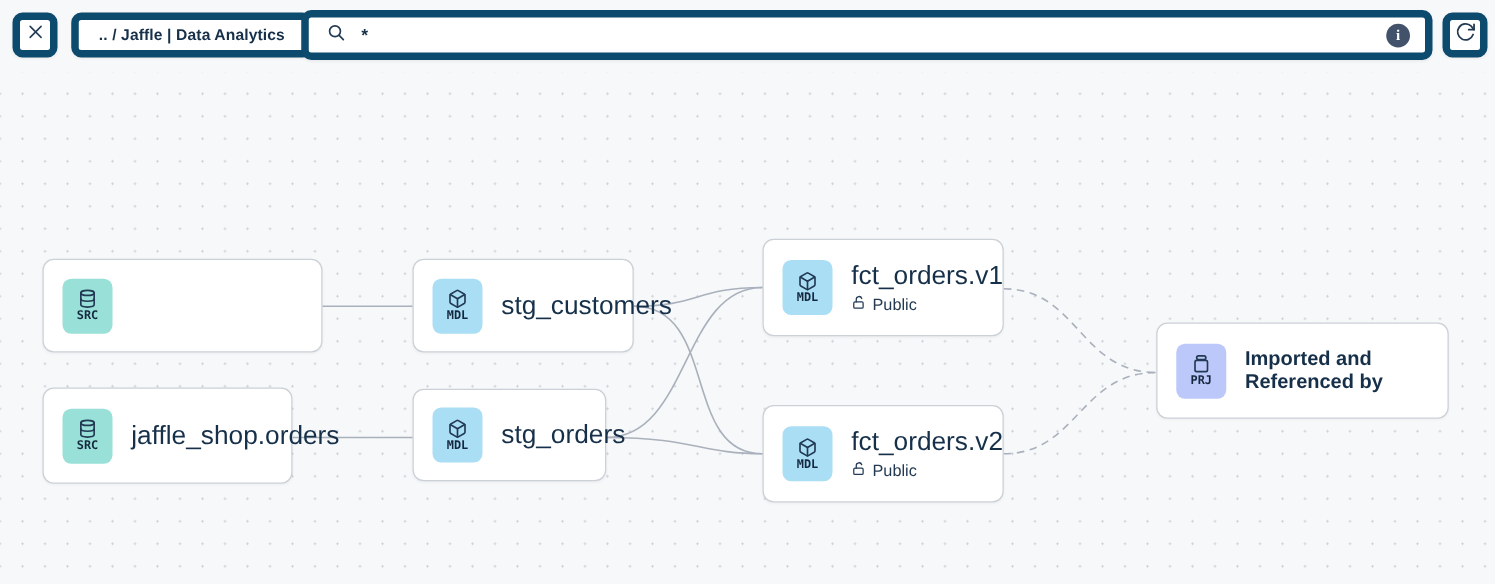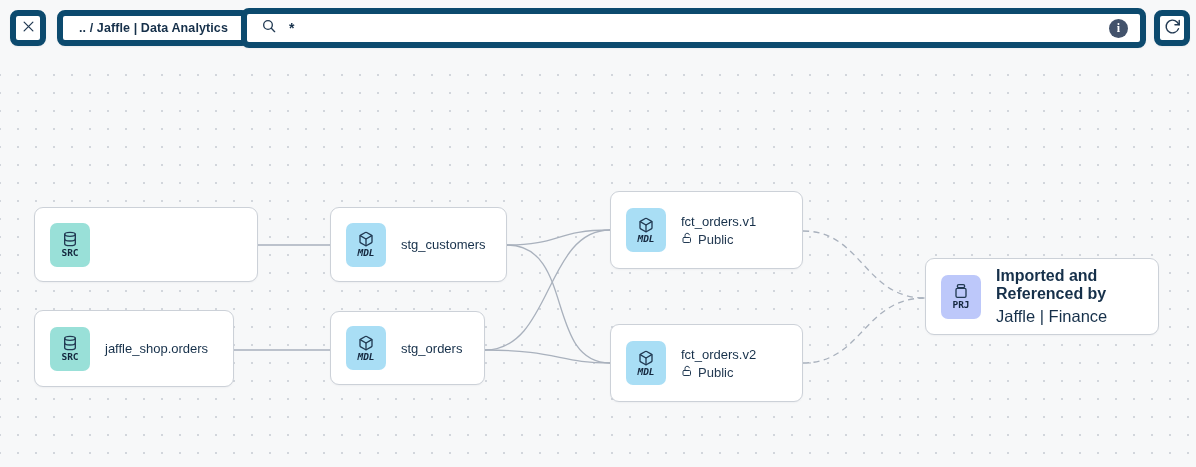--- a/index.html
+++ b/index.html
@@ -56,28 +56,28 @@
     background:#fff; border:1px solid var(--node_border,#ccd1d8); border-radius:9px;
     display:flex; align-items:center; gap:15px; padding-left:15px;
     box-shadow:0 1px 2px rgba(16,24,40,.04);
     cursor:pointer;
   }
   .iconbox {
     width:40px; height:44px; border-radius:7px; flex:0 0 auto;
     display:flex; flex-direction:column; align-items:center; justify-content:center; gap:1px;
   }
   .iconbox.src { background:var(--src,#99e0d8); }
-  .iconbox.mdl { background:var(--mdl,#a9def5);font-style:italic; }
+  .iconbox.mdl { background:var(--mdl,#a9def5); }
   .iconbox.prj { background:var(--prj,#bdc8fa); }
   .iconbox svg { display:block; }
   .iconbox .kind {
     font-family:"DejaVu Sans Mono", monospace;
     font-size:9.5px; font-weight:700; color:#14273e; line-height:1;
   }
-  .node-label { font-size:13px; color:var(--ink,#16304a); }
+  .node-label { font-size:21px; color:var(--ink,#16304a); }
   .node-col { display:flex; flex-direction:column; gap:3px; }
   .access-row { display:flex; align-items:flex-start; gap:5px; font-size:13px; color:#243a52; }
   .prj-title { font-size:16px; font-weight:700; color:var(--ink,#16304a); }
   .prj-label { font-size:16.5px; color:var(--ink,#16304a); margin-top:1px; }
 </style>
 </head>
 <body>
 
 <div class="dotgrid"></div>
 
@@ -234,15 +234,14 @@
     <span>
       <svg width="16" height="16" viewBox="0 0 24 24">
           <rect class="icon-stroke" x="6.5" y="2.5" width="11" height="4.5" rx="2.2"></rect>
           <rect class="icon-stroke" x="4.5" y="8" width="15" height="13.5" rx="2"></rect>
         </svg>
     </span>
     <span class="kind">PRJ</span>
   </span>
   <span class="node-col">
     <span class="prj-title">Imported and Referenced by</span>
-    <span class="prj-label">Jaffle | Finance</span>
   </span>
 </div>
 
 </body></html>

